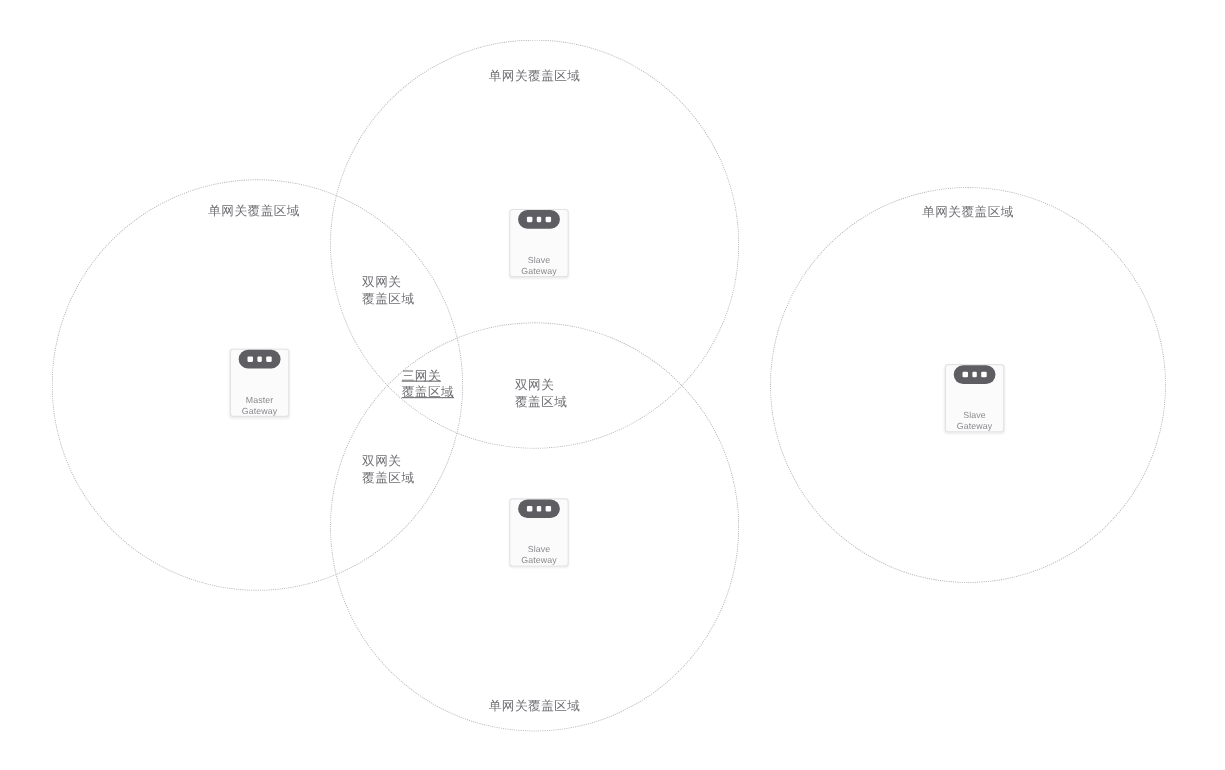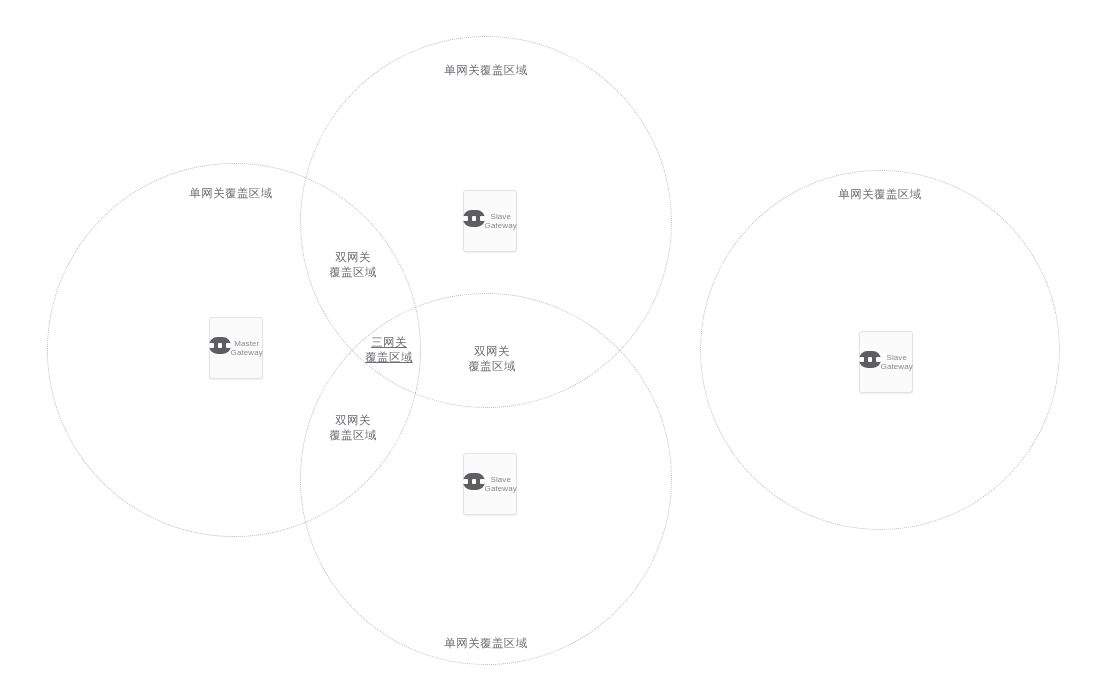--- a/index.html
+++ b/index.html
@@ -24,38 +24,38 @@
     border: 1.4px dotted #b9b9bd;
     box-sizing: border-box;
     background: transparent;
   }
   .zone-label {
     position: absolute;
     color: #6e6e73;
     font-size: 11.5px;
     line-height: 15px;
     letter-spacing: 0.4px;
-    text-align: center;
+    text-align: left;
     white-space: pre-line;
     transform: translate(-50%, -50%);
     user-select: none;
   }
   .gateway-node {
     position: absolute;
     width: 54px;
     height: 62px;
     transform: translate(-50%, -50%);
     background: #fbfbfb;
     border: 1px solid #e3e3e5;
     border-radius: 3px;
     box-shadow: 0 1px 2px rgba(0,0,0,0.07);
     display: flex;
-    flex-direction: row;
+    flex-direction: column;
     align-items: center;
-    justify-content: center;
+    justify-content: space-between;
     box-sizing: border-box;
   }
   .gateway-glyph {
     width: 38px;
     height: 17px;
     border-radius: 8.5px;
     background: #5d5d62;
     display: flex;
     align-items: center;
     justify-content: center;

